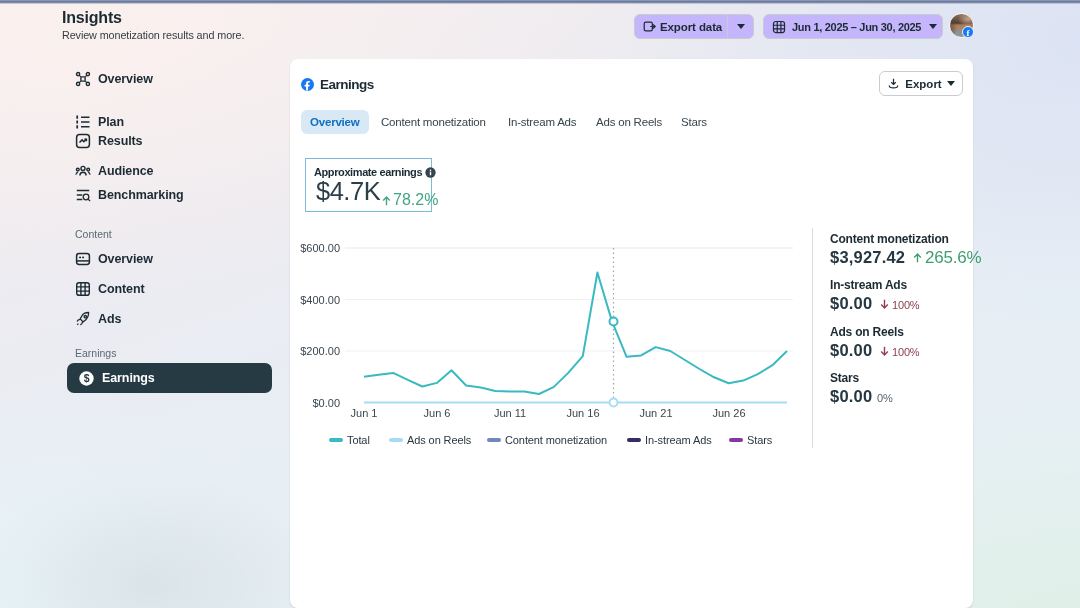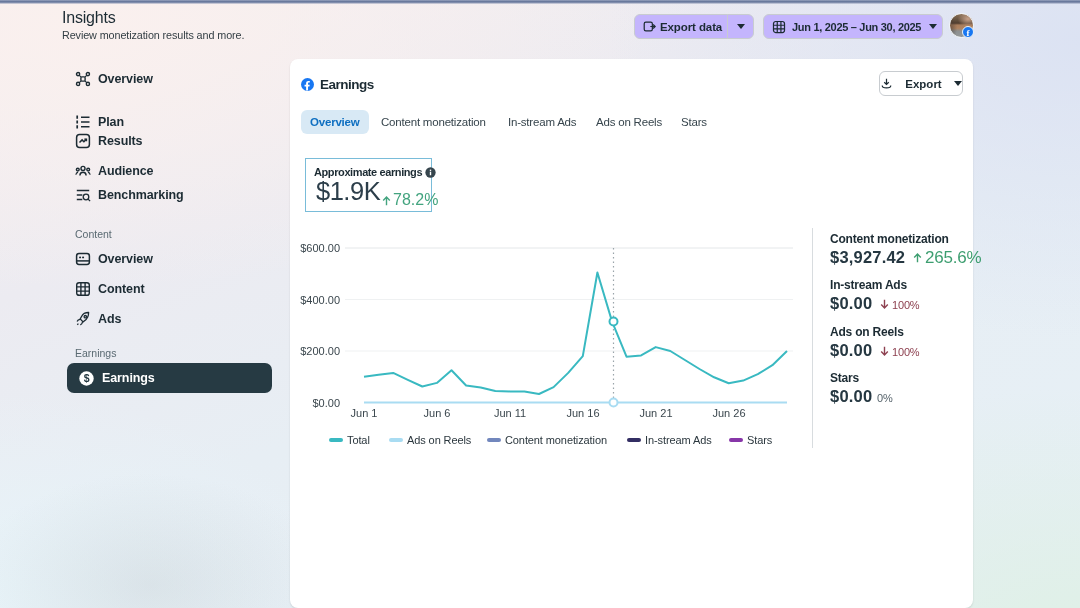--- a/index.html
+++ b/index.html
@@ -11,21 +11,21 @@
       radial-gradient(260px 160px at 150px 585px, rgba(158,164,168,0.18), rgba(158,164,168,0) 70%),
       radial-gradient(520px 320px at 0px 608px, rgba(232,244,249,0.95), rgba(232,244,249,0) 68%),
       radial-gradient(700px 420px at 1080px 640px, rgba(222,240,228,0.9), rgba(222,240,228,0) 60%),
       radial-gradient(760px 480px at 1080px 40px, rgba(219,226,243,0.95), rgba(219,226,243,0) 62%),
       radial-gradient(850px 400px at 80px 20px, rgba(250,240,238,1), rgba(250,240,238,0) 68%),
       linear-gradient(160deg, #f6eff0 0%, #ecebf1 30%, #e7eef4 55%, #e6f0f6 100%);
   }
   .topbar { position:absolute; left:0; top:0; width:1080px; height:4px;
     background:linear-gradient(to bottom, #9aa5c0 0%, #66769a 40%, #8e99b6 75%, rgba(224,228,238,0) 100%); }
   .abs { position:absolute; }
-  .h1 { font-size:16px; font-weight:normal; color:#1c2b33; letter-spacing:-0.2px; }
+  .h1 { font-size:16px; font-weight:bold; color:#1c2b33; letter-spacing:-0.2px; }
   .sub { font-size:10.8px; color:#333e44; letter-spacing:-0.1px; }
 
   
   .btn { position:absolute; background:#c4b5fd; border:1px solid #c8ccd0; border-radius:6px;
      display:flex; align-items:center; color:#1c2b33; font-size:11.5px; font-weight:bold;
      white-space:nowrap; letter-spacing:-0.1px; }
   .btn svg, .export-btn svg { flex-shrink:0; }
   .caret { flex-shrink:0; width:0; height:0; border-left:4.5px solid transparent; border-right:4.5px solid transparent; border-top:5.5px solid #1c2b33; display:inline-block; }
 
   
@@ -37,21 +37,21 @@
     color:#fff; font-size:12.5px; font-weight:bold; letter-spacing:-0.1px; }
 
   
   .card { position:absolute; left:290px; top:59px; width:683px; height:549px;
     background:#fff; border-radius:8px; box-shadow:0 1px 2px rgba(0,0,0,0.12); }
   .card-title { position:absolute; left:320px; top:77px; font-size:13.5px; font-weight:bold; color:#1c2b33; letter-spacing:-0.5px; }
   .fb-logo { position:absolute; left:301px; top:78px; width:13px; height:13px; }
 
   .export-btn { position:absolute; left:879px; top:71px; width:84px; height:25px;
     background:#fff; border:1px solid #c8ccd0; border-radius:6px; display:flex;
-    align-items:center; justify-content:space-between; gap:5px; font-size:11.5px; font-weight:bold; color:#1c2b33; }
+    align-items:center; justify-content:center; gap:5px; font-size:11.5px; font-weight:bold; color:#1c2b33; }
 
   .tab { position:absolute; top:110px; height:24px; line-height:24px; font-size:11.5px; color:#37454d; white-space:nowrap; letter-spacing:-0.2px; }
   .tab-sel { background:#d8e9f5; color:#0e6fc1; font-weight:bold; border-radius:6px; padding:0 9px; }
 
   .approx { position:absolute; left:305px; top:158px; width:127px; height:54px;
     border:1.5px solid #79bcd9; border-radius:0; background:#fff; }
   .approx .lbl { position:absolute; left:8px; top:7px; font-size:11px; font-weight:bold; color:#1c2b33; white-space:nowrap; letter-spacing:-0.4px; }
   .approx .val { position:absolute; left:10px; top:18px; font-size:25.5px; color:#2c3e4a; letter-spacing:-0.5px; }
   .approx .pct { position:absolute; left:76px; top:32px; font-size:16px; color:#43a47f; white-space:nowrap; }
 
@@ -189,21 +189,21 @@
   <div class="tab" style="left:508px;">In-stream Ads</div>
   <div class="tab" style="left:596px;">Ads on Reels</div>
   <div class="tab" style="left:681px;">Stars</div>
 
   <div class="approx">
     <div class="lbl">Approximate earnings <svg width="11" height="11" viewBox="0 0 16 16" style="vertical-align:-1.5px;">
         <circle cx="8" cy="8" r="7.5" fill="#36454d"></circle>
         <rect x="7" y="6.8" width="2" height="5.2" fill="#fff"></rect>
         <rect x="7" y="3.8" width="2" height="2" fill="#fff"></rect>
       </svg></div>
-    <div class="val">$1.9K</div>
+    <div class="val">$4.7K</div>
     <div class="pct"><svg width="9" height="10" viewBox="0 0 9 10" fill="none" stroke="#43a47f" stroke-width="1.4" style="vertical-align:-1px; margin-right:2px;">
         <path d="M4.5 9.2V1.6M1.2 4.4L4.5 1.1l3.3 3.3"></path>
       </svg>78.2%</div>
   </div>
 
   <svg class="abs" style="left:290px; top:230px;" width="540" height="230" viewBox="0 0 540 230">
 
     <line x1="55" y1="18" x2="503" y2="18" stroke="#e4e7e9" stroke-width="1"></line>
     <line x1="55" y1="69.5" x2="503" y2="69.5" stroke="#eff1f2" stroke-width="1"></line>
     <line x1="55" y1="121" x2="503" y2="121" stroke="#eff1f2" stroke-width="1"></line>

